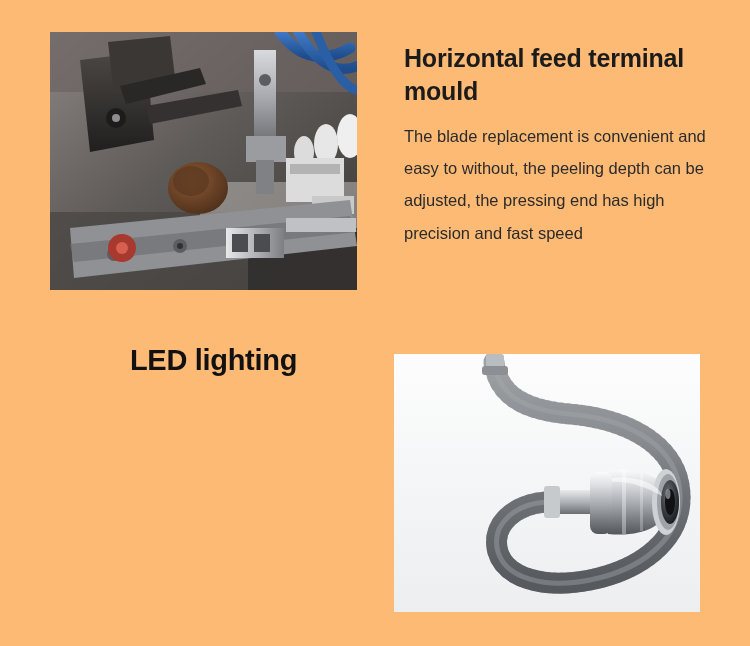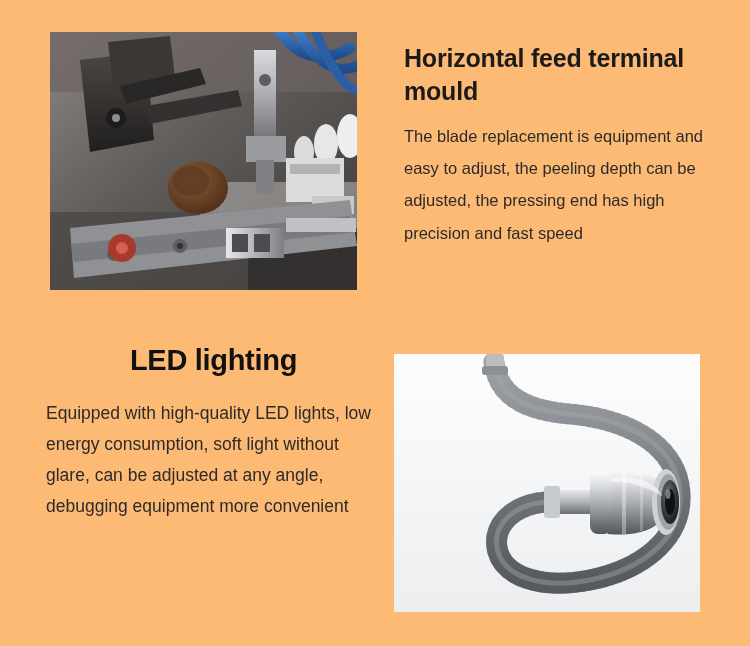--- a/index.html
+++ b/index.html
@@ -188,29 +188,28 @@
 
         <rect x="176" y="196" width="58" height="30" fill="url(#steel2)"></rect>
         <rect x="182" y="202" width="16" height="18" fill="#4a4c4f"></rect>
         <rect x="204" y="202" width="16" height="18" fill="#4a4c4f"></rect>
         <rect x="236" y="186" width="70" height="14" fill="#bfc1c4"></rect>
       </svg>
     </div>
 
     <div class="sec1-text">
       <h2 class="sec1-title">Horizontal feed terminal mould</h2>
-      <p class="sec1-body">The blade replacement is equipment and easy to adjust, the peeling depth can be adjusted, the pressing end has high precision and fast speed</p>
+      <p class="sec1-body">The blade replacement is convenient and easy to without, the peeling depth can be adjusted, the pressing end has high precision and fast speed</p>
     </div>
   </div>
 
   <div class="sec2">
 
     <div class="sec2-text">
       <h2 class="sec2-title">LED lighting</h2>
-      <p class="sec2-body">Equipped with high-quality LED lights, low energy consumption, soft light without glare, can be adjusted at any angle, debugging equipment more convenient</p>
     </div>
 
     <div class="sec2-photo">
       <svg class="photo-frame" viewBox="0 0 306 258" preserveAspectRatio="xMidYMid slice">
         <defs>
           <linearGradient id="lbg" x1="0" y1="0" x2="0" y2="1">
             <stop offset="0" stop-color="#fdfdfd"></stop>
             <stop offset="1" stop-color="#eceef0"></stop>
           </linearGradient>
           <linearGradient id="gooseneck" x1="0" y1="0" x2="0" y2="1">

